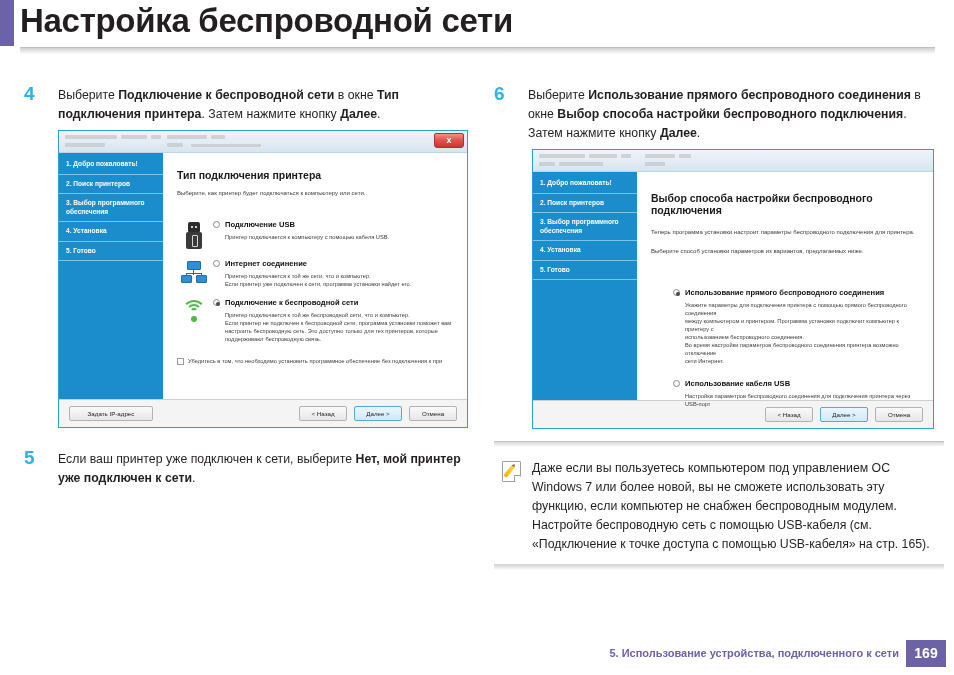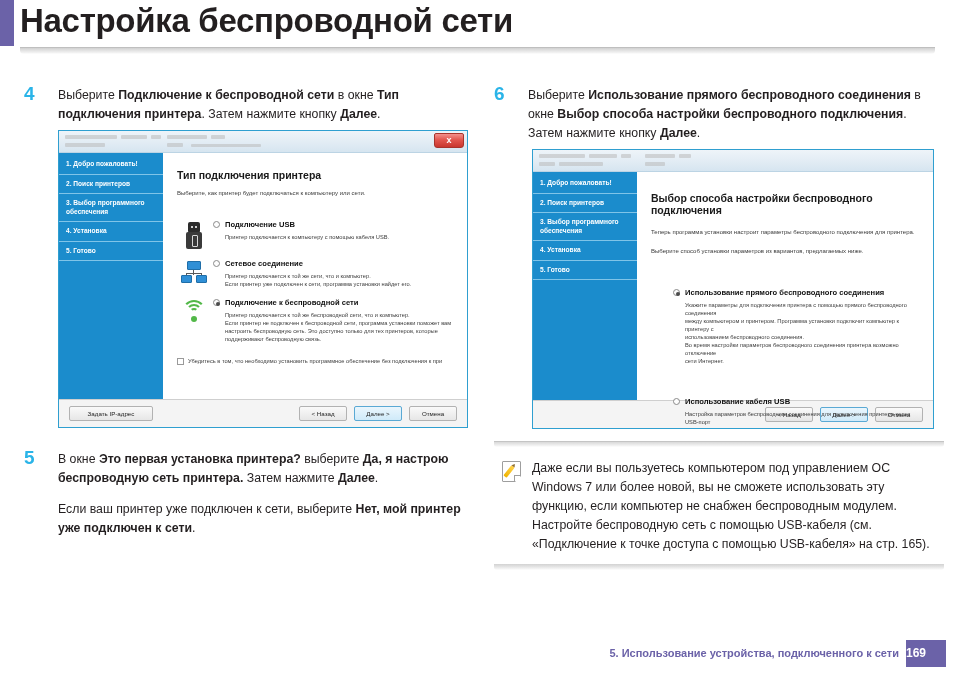--- a/index.html
+++ b/index.html
@@ -202,21 +202,21 @@
 
   
   .footer { position:absolute; left:0; bottom:0; width:954px; height:40px; }
   .footer-text {
     position:absolute; right:55px; top:12px;
     font-size:11px; font-weight:bold; color:#6b62a8; white-space:nowrap;
   }
   .footer-page {
     position:absolute; right:8px; top:5px;
     width:40px; height:27px; background:#6b62a8; color:#ffffff;
-    font-size:12px; font-weight:bold; text-align:left; line-height:27px;
+    font-size:14px; font-weight:bold; text-align:center; line-height:27px;
   }
 </style>
 </head>
 <body>
 
 <div class="page-header">
   <div class="header-bar"></div>
   <div class="header-title">Настройка беспроводной сети</div>
   <div class="header-rule"></div>
 </div>
@@ -283,21 +283,21 @@
                 <div class="mon br"></div>
               <div class="line lv"></div>
                 <div class="line lh"></div>
               <div class="line lv2"></div>
                 <div class="line lv3"></div>
             </div>
           </div>
           <div class="opt-txt">
             <div class="opt-head">
               <span class="radio"></span>
-              <span class="opt-title">Сетевое соединение</span>
+              <span class="opt-title">Интернет соединение</span>
             </div>
             <div class="opt-desc" style="margin-left:12px; white-space:pre-line;">Принтер подключается к той же сети, что и компьютер.
 Если принтер уже подключен к сети, программа установки найдет его.</div>
           </div>
         </div>
 
         <div class="opt-row">
           <div class="opt-ico">
             <div class="wifi-ico">
                 <span class="a1"></span>
@@ -332,21 +332,20 @@
         <div class="btn">&lt; Назад</div>
         <div class="btn primary">Далее &gt;</div>
         <div class="btn">Отмена</div>
       </div>
     </div>
   </div>
 
   <div class="step" style="margin-top:22px;">
     <div class="step-num">5</div>
     <div class="step-body">
-      <p><span>В окне </span><span class="b">Это первая установка принтера?</span><span> выберите </span><span class="b">Да, я настрою беспроводную сеть принтера.</span><span> Затем нажмите </span><span class="b">Далее</span><span>.</span></p>
       <p><span>Если ваш принтер уже подключен к сети, выберите </span><span class="b">Нет, мой принтер уже подключен к сети</span><span>.</span></p>
     </div>
   </div>
 </div>
 
 <div class="col col-right">
 
   <div class="step">
     <div class="step-num">6</div>
     <div class="step-body">
@@ -388,21 +387,21 @@
             </div>
             <div class="opt-desc" style="margin-left:12px; white-space:pre-line;">Укажите параметры для подключения принтера с помощью прямого беспроводного соединения
 между компьютером и принтером. Программа установки подключит компьютер к принтеру с
 использованием беспроводного соединения.
 Во время настройки параметров беспроводного соединения принтера возможно отключение
 сети Интернет.</div>
           </div>
         </div>
 
         <div class="opt-row" style="margin-top:14px;">
-          <div class="opt-txt" style="padding-left:22px;margin-top:18px;">
+          <div class="opt-txt" style="padding-left:22px;">
             <div class="opt-head">
               <span class="radio"></span>
               <span class="opt-title">Использование кабеля USB</span>
             </div>
             <div class="opt-desc" style="margin-left:12px; white-space:pre-line;">Настройка параметров беспроводного соединения для подключения принтера через USB-порт</div>
           </div>
         </div>
       </div>
     </div>
 

